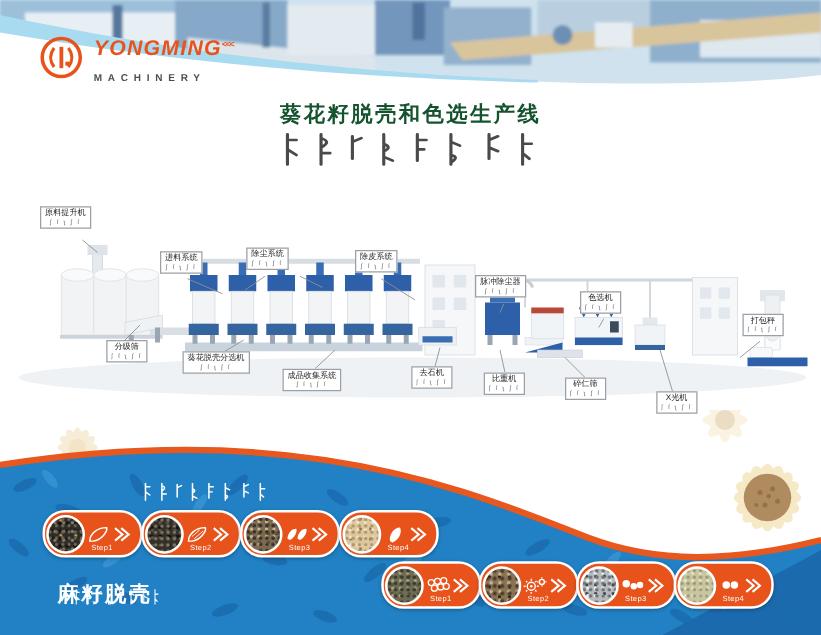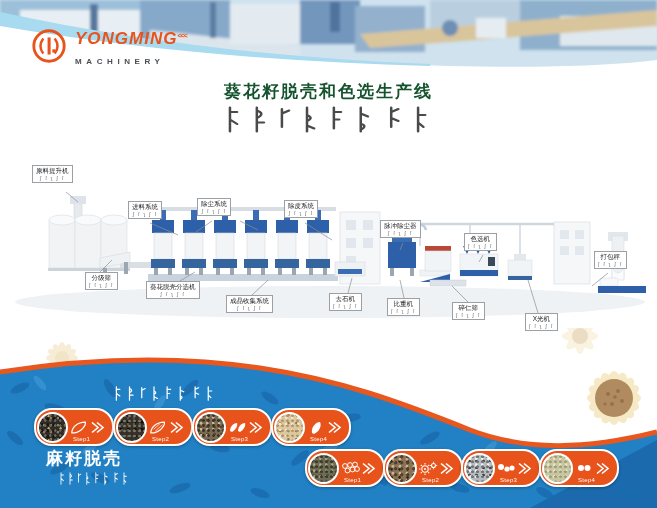--- a/index.html
+++ b/index.html
@@ -395,21 +395,21 @@
     </g>
 
     <path d="M0,44 C90,30 180,28 260,40 C340,52 400,74 470,102 C525,123 585,122 657,104" fill="none" stroke="#e8571e" stroke-width="5"></path>
   </svg>
 
   <div class="band-script" style="left:112px;top:386px">
     <svg width="105" height="15" viewBox="0 0 120 18" preserveAspectRatio="none">
         <use href="#sym-script"></use>
       </svg>
   </div>
-  <div class="band-heading" style="left:46px;top:447px">麻籽脱壳</div>
+  <div class="band-heading" style="left:46px;top:464px">麻籽脱壳</div>
   <div class="band-script" style="left:58px;top:471px">
     <svg width="72" height="13" viewBox="0 0 120 18" preserveAspectRatio="none">
         <use href="#sym-script"></use>
       </svg>
   </div>
 
   <div class="badge" style="left:34px;top:408px">
     <span class="photo seeds-dark"></span>
     <span class="iconwrap">
       <svg width="18" height="15" viewBox="0 0 20 16">

